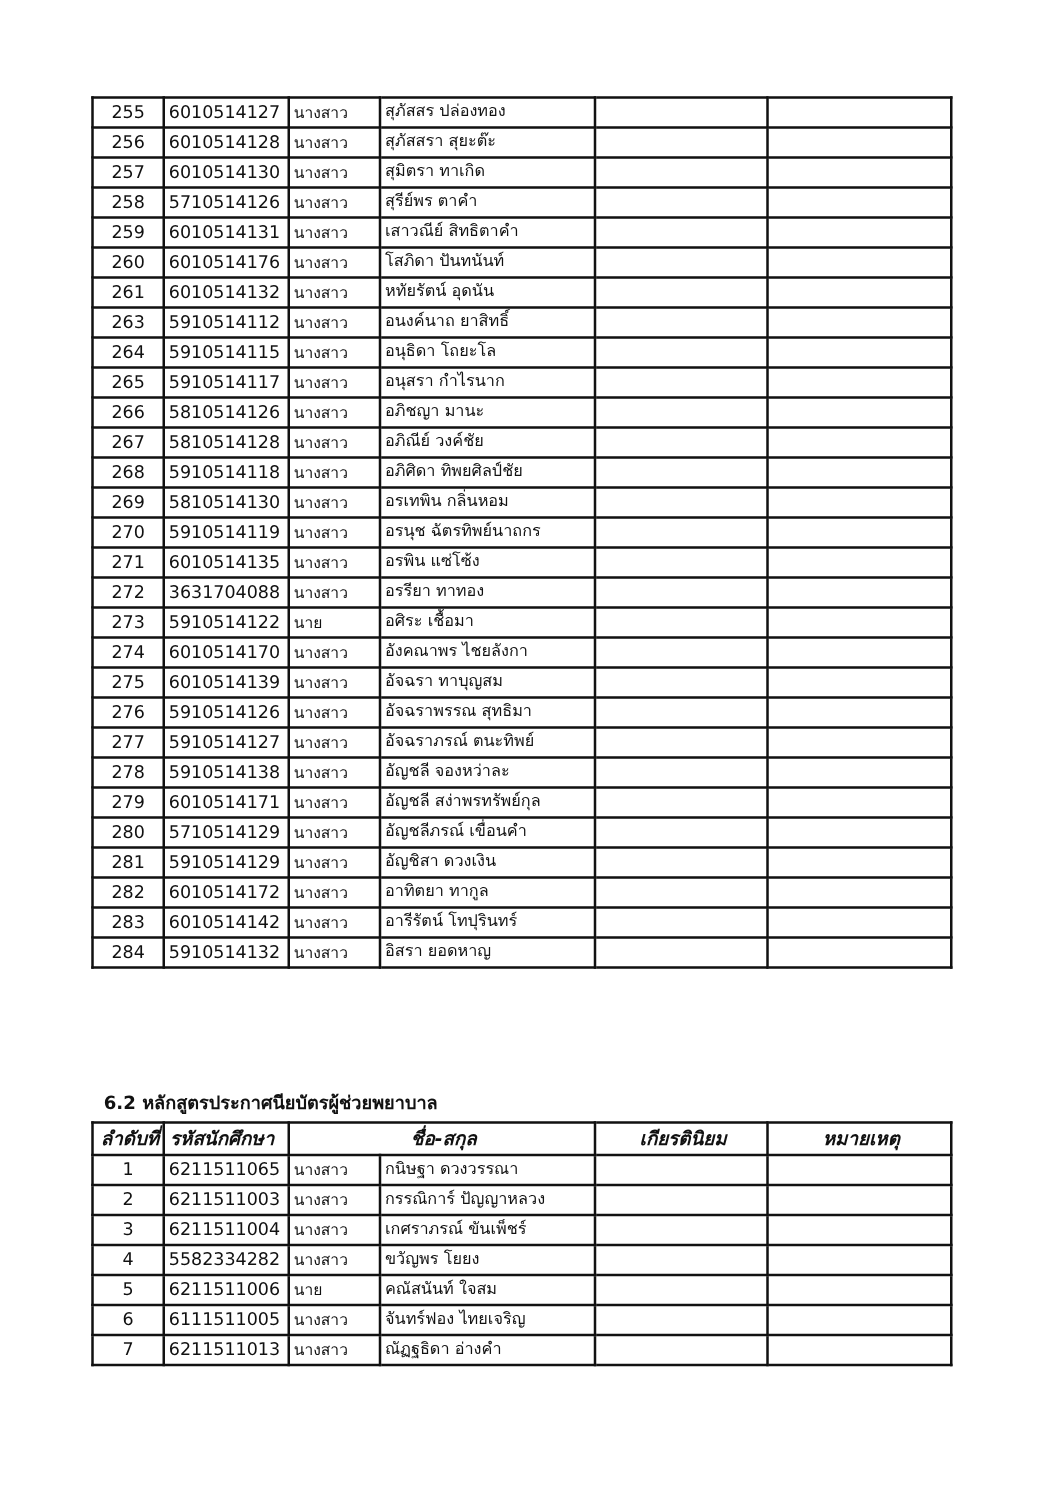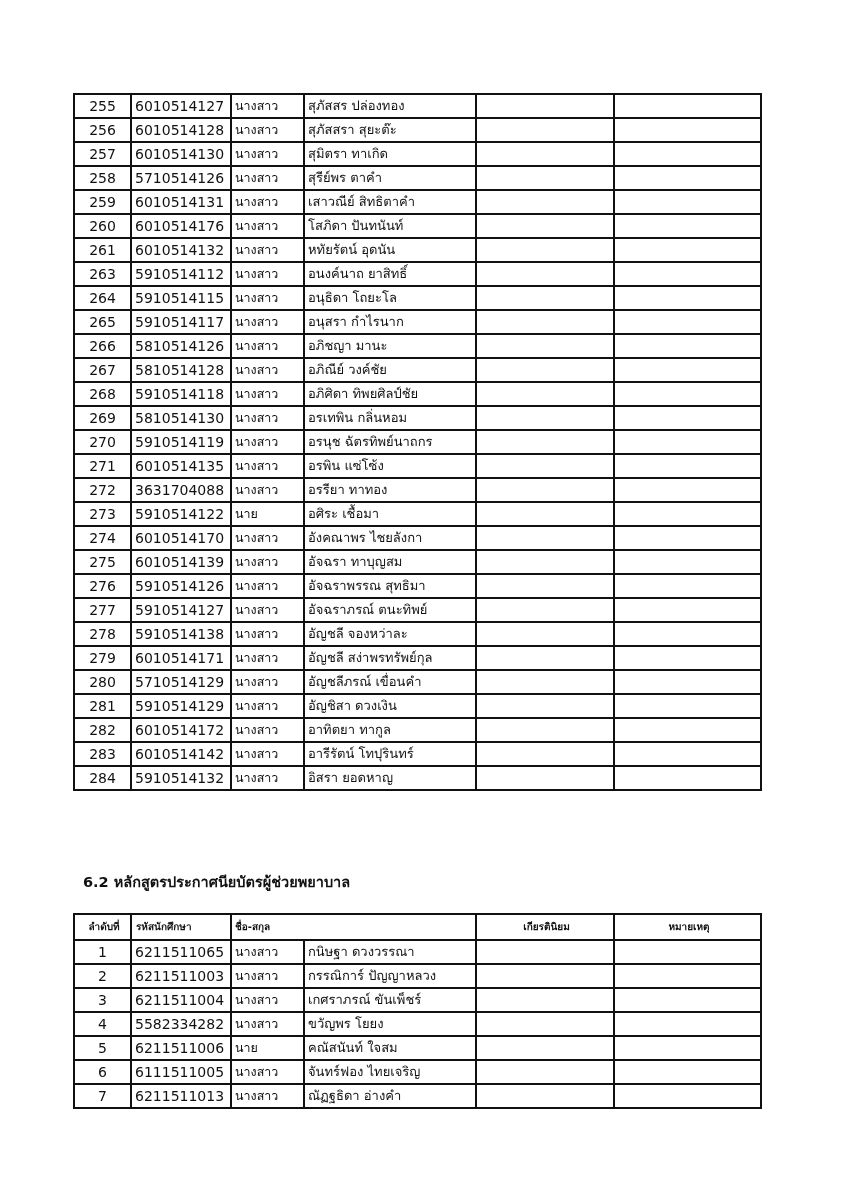--- a/index.html
+++ b/index.html
@@ -1,30 +1,30 @@
 <!DOCTYPE html>
 <html><head>
 <meta charset="utf-8">
 <style>
   html, body { margin: 0; padding: 0; background: #ffffff; }
   body { width: 848px; height: 1200px; position: relative; overflow: hidden;
          font-family: "DejaVu Sans", "Liberation Sans", sans-serif; color: #111; }
-  table { border-collapse: collapse; position: absolute; left: 73px; table-layout: fixed; margin-top: 16px; }
+  table { border-collapse: collapse; position: absolute; left: 73px; table-layout: fixed; }
   td, th { border: 2px solid #111; padding: 0 0 0 3px; height: 22px; font-size: 13px;
            white-space: nowrap; overflow: hidden; font-weight: normal; line-height: 22px; }
   td.no { text-align: center; padding: 0; font-size: 14px; }
   td.id { font-size: 14px; }
   td.title { font-size: 12.5px; }
   col.c1 { width: 57px; } col.c2 { width: 100px; } col.c3 { width: 73px; }
   col.c4 { width: 172px; } col.c5 { width: 138px; } col.c6 { width: 147px; }
   #t1 { top: 77px; }
   #t2 { top: 897px; }
-  #t2 th { font-weight: bold; font-size: 10px; text-align: center; height: 24px; }
+  #t2 th { font-weight: bold; font-size: 15px; text-align: center; height: 24px; font-style: italic; }
   #t2 th.h-id { text-align: left; padding-left: 4px; border-radius: 6px; }
-  #t2 th.h-name { text-align: left; }
+  #t2 th.h-name { text-align: center; }
   .heading { position: absolute; left: 83px; top: 870px; font-size: 14.5px; font-weight: bold; }
 </style>
 </head>
 <body>
 
 <table id="t1">
   <colgroup>
       <col class="c1">
       <col class="c2">
       <col class="c3">

